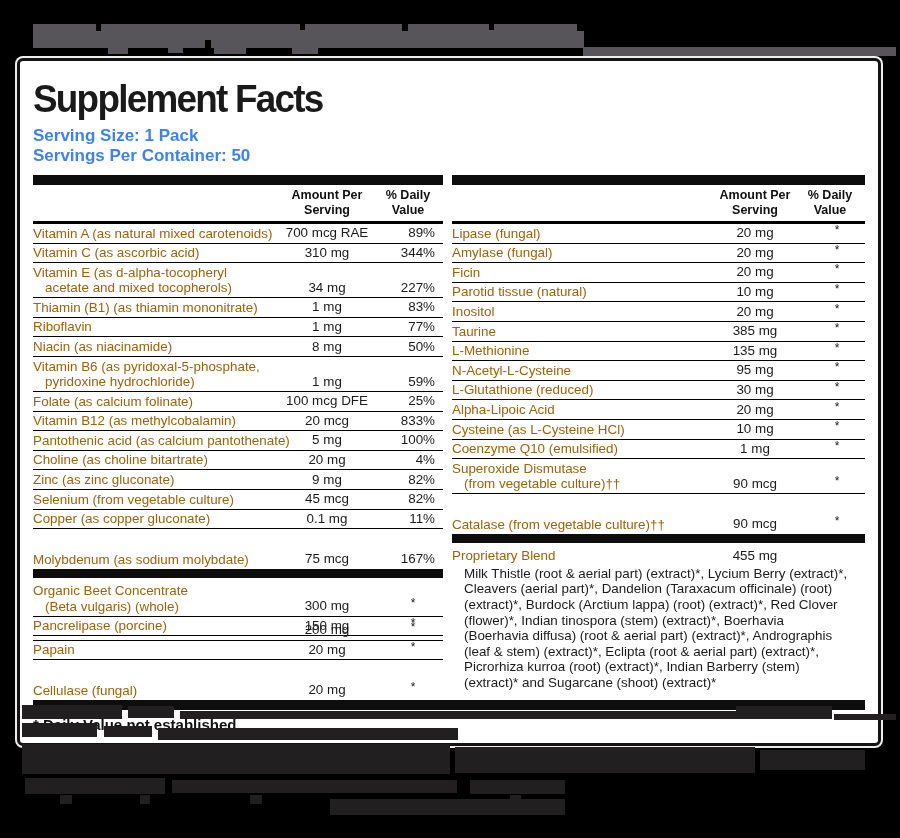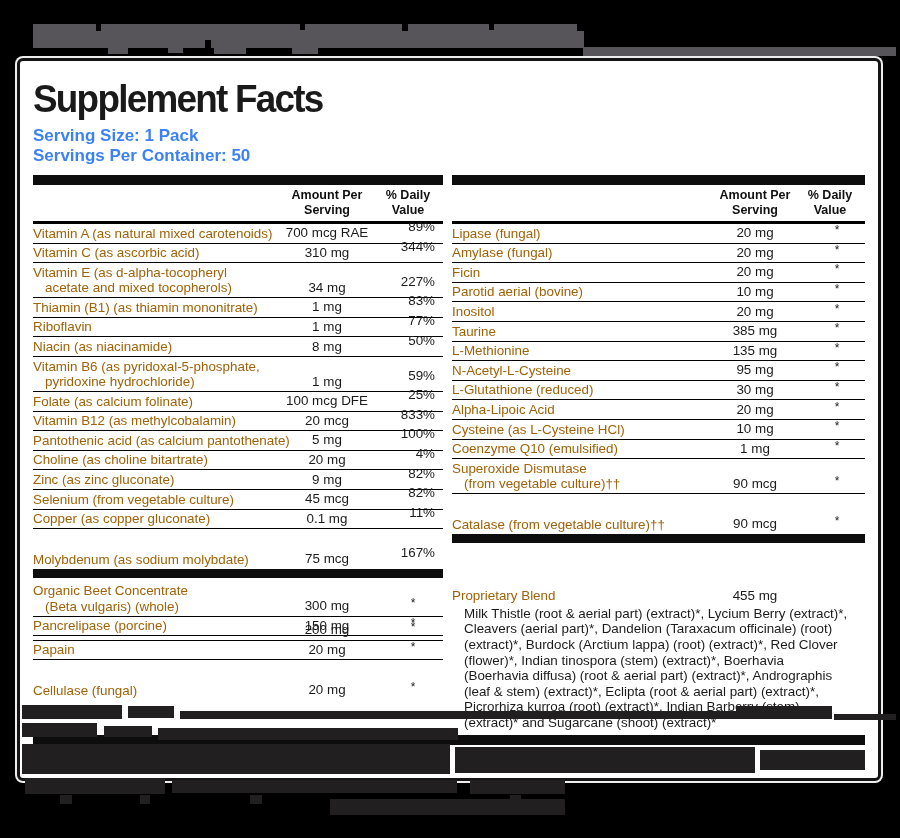--- a/index.html
+++ b/index.html
@@ -35,27 +35,27 @@
   .hc-dv{right:0;width:70px;}
 
   .rows .row{position:relative;border-bottom:1.5px solid #000;padding:1.6px 0;}
   .rows .row:last-child{border-bottom:none;margin-top:21px;}
   .row{font-size:13.4px;line-height:15.4px;}
   .nm{display:block;white-space:nowrap;color:#a16207;}
   .nm2{display:block;padding-left:12px;white-space:nowrap;}
   .amt{position:absolute;bottom:2px;text-align:center;color:#1b1b1b;}
   .col-l .amt{left:235px;width:118px;}
   .col-r .amt{left:247px;width:112px;}
-  .dv{position:absolute;bottom:8px;right:8px;color:#1b1b1b;}
+  .dv{position:absolute;bottom:2px;right:8px;color:#1b1b1b;}
   .dv.ast{right:auto;left:372px;width:16px;text-align:center;font-size:12px;bottom:4px;}
   .col-r .dv.ast{left:377px;}
   .sec-b{padding-top:4px;}
 
   
-  .blend{padding-top:4px;margin-top:40px;}
+  .blend{padding-top:4px;}
   .blend-row{position:relative;font-size:13.4px;line-height:16px;padding:1px 0 2px 0;}
   .blend-desc{margin-left:12px;width:384px;font-size:13.4px;line-height:15.6px;color:#1b1b1b;padding-bottom:5px;}
 
   .bottom-bar{height:10px;background:#0d0d0d;width:832px;}
   .footnote{font-size:15px;font-weight:700;padding:6px 0 2px 0;color:#111;}
 
   
   .rf{position:absolute;background:#211f20;}
 </style>
 </head>
@@ -229,21 +229,21 @@
               <span class="nm">Amylase (fungal)</span>
               <span class="amt">20 mg</span>
               <span class="dv ast">*</span>
             </div>
             <div class="row">
               <span class="nm">Ficin</span>
               <span class="amt">20 mg</span>
               <span class="dv ast">*</span>
             </div>
             <div class="row">
-              <span class="nm">Parotid aerial (bovine)</span>
+              <span class="nm">Parotid tissue (natural)</span>
               <span class="amt">10 mg</span>
               <span class="dv ast">*</span>
             </div>
             <div class="row">
               <span class="nm">Inositol</span>
               <span class="amt">20 mg</span>
               <span class="dv ast">*</span>
             </div>
             <div class="row">
               <span class="nm">Taurine</span>

